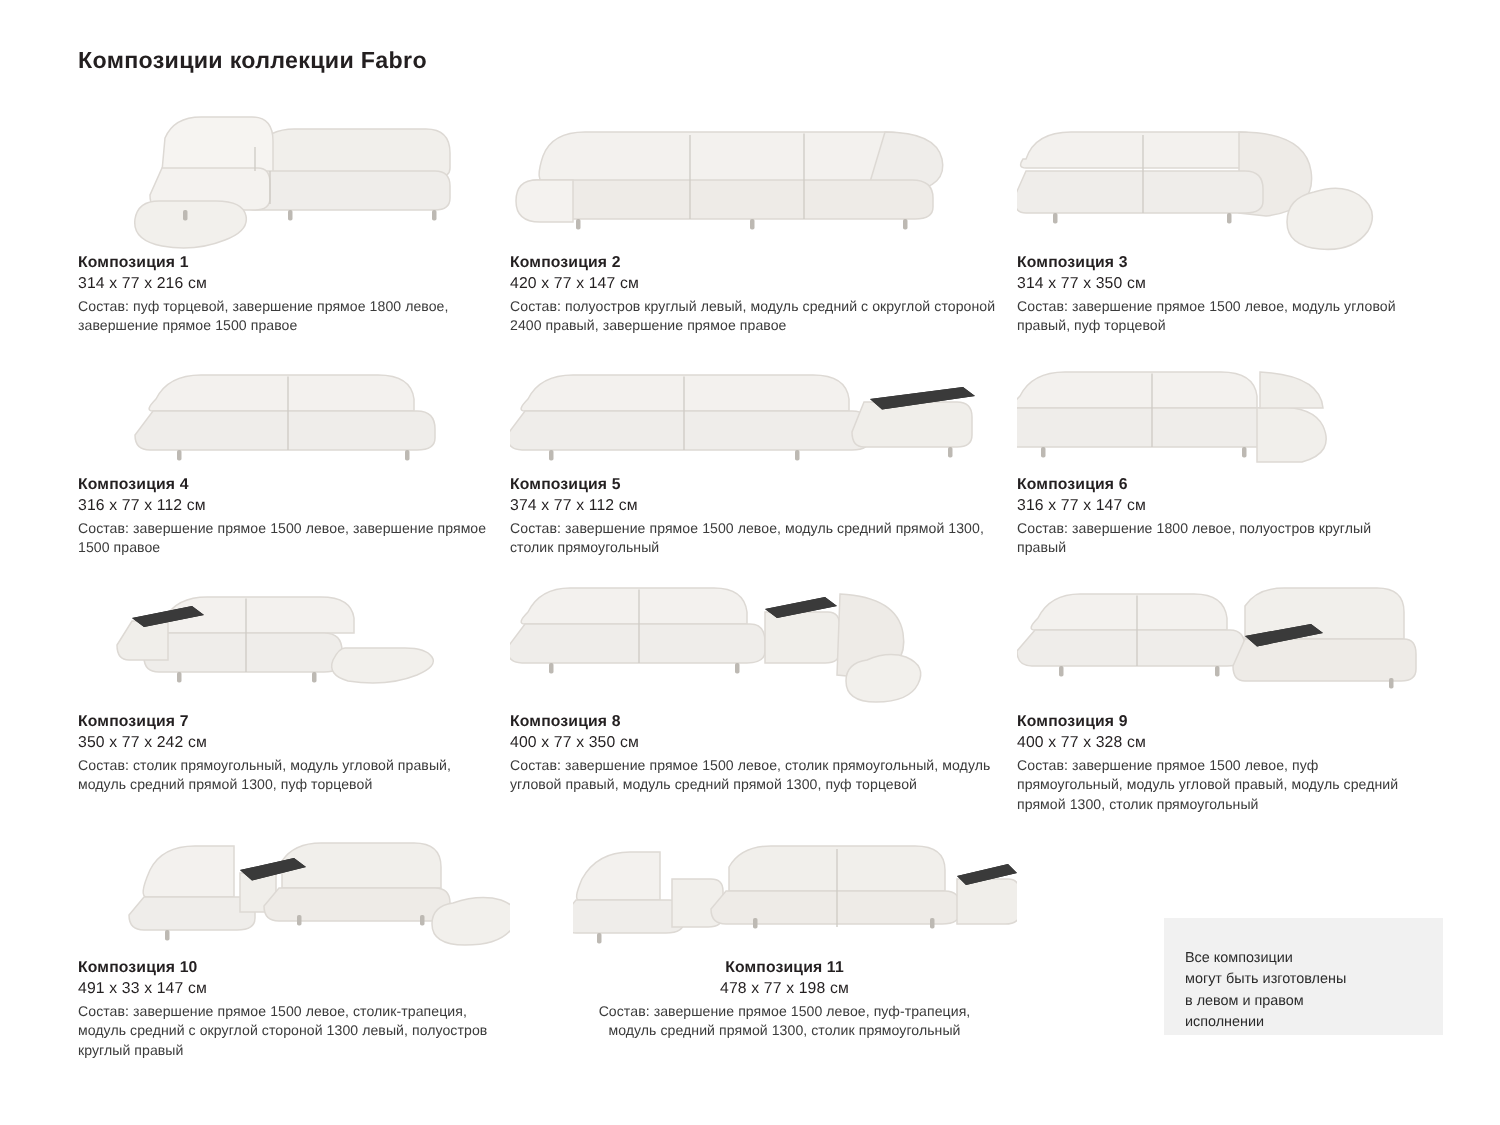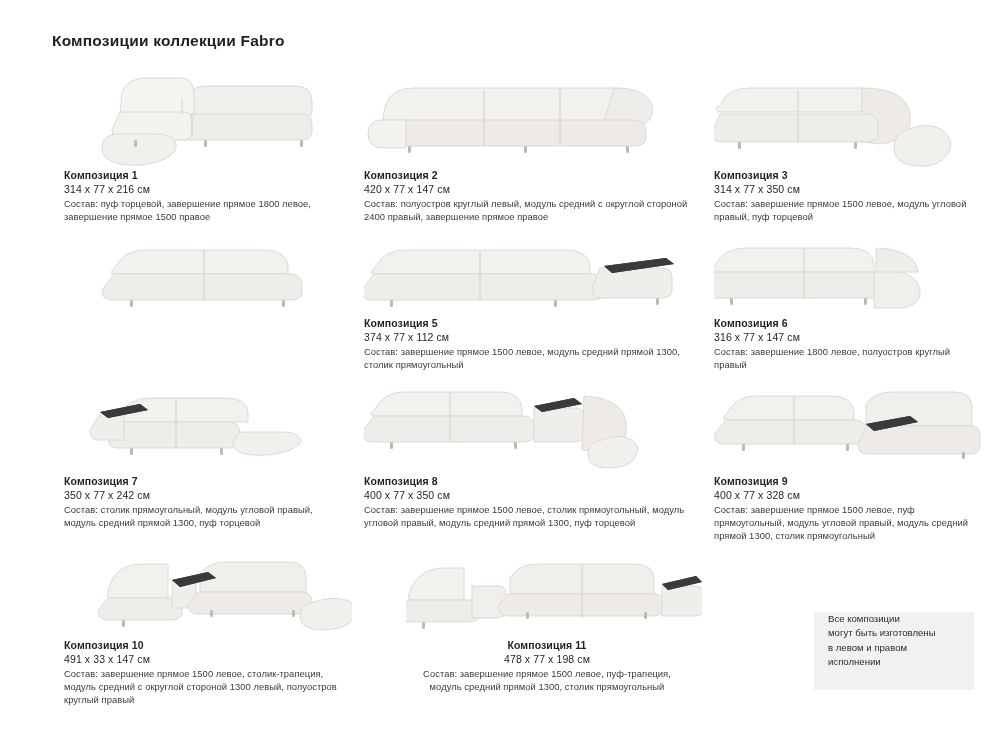--- a/index.html
+++ b/index.html
@@ -25,21 +25,20 @@
 
   
   .grid {
     position: absolute;
     left: 52px; top: 70px;
     width: 910px;
   }
   .row { display: flex; width: 100%; }
   .cell {
     position: relative;
-    margin-left: 12px;
   }
   .col-0 { width: 288px; }
   .col-1 { width: 338px; }
   .col-2 { width: 284px; }
 
   .art {
     position: relative;
     width: 100%;
   }
   .art svg { display: block; }
@@ -60,24 +59,24 @@
   }
   .c-desc {
     font-size: 9.4px;
     line-height: 1.38;
     color: #3b3b3b;
     letter-spacing: 0.05px;
   }
 
   .note {
     position: absolute;
-    right: 26px; bottom: 60px;
-    width: 160px; height: 78px;
+    right: 38px; bottom: 60px;
+    width: 186px; height: 78px;
     background: #f1f1f1;
-    padding: 0 12px 0 14px;
+    padding: 20px 12px 0 14px;
     font-size: 9.6px;
     line-height: 1.5;
     color: #2b2b2b;
   }
 
   
 </style>
 </head>
 <body>
 
@@ -197,20 +196,25 @@
             </g>
             <g stroke="#cfcbc5" stroke-width="0.9" fill="none">
               <path d="M140 36 v26"></path>
               <path d="M140 13 v23"></path>
             </g>
             <g fill="#bdb9b3">
               <rect x="66" y="62" width="3" height="7" rx="1.2"></rect>
               <rect x="218" y="62" width="3" height="7" rx="1.2"></rect>
             </g>
           </svg>
+        </div>
+        <div class="meta">
+          <div class="c-name">Композиция 4</div>
+          <div class="c-dims">316 х 77 х 112 см</div>
+          <div class="c-desc">Состав: завершение прямое 1500 левое, завершение прямое 1500 правое</div>
         </div>
       </div>
 
       <div class="cell col-1">
         <div class="art">
           <svg width="338" height="78" viewBox="0 0 338 78">
             <g fill="#f4f2ef" stroke="#ddd9d4" stroke-width="1">
               <path d="M12 28 q8 -16 30 -16 h160 q22 0 24 16 v8 h-216 q-6 0 2 -8 z" fill="#f3f1ee"></path>
               <path d="M10 36 h218 q12 0 12 12 v6 q0 8 -12 8 h-220 q-10 0 -10 -10 z" fill="#efedea"></path>
 

